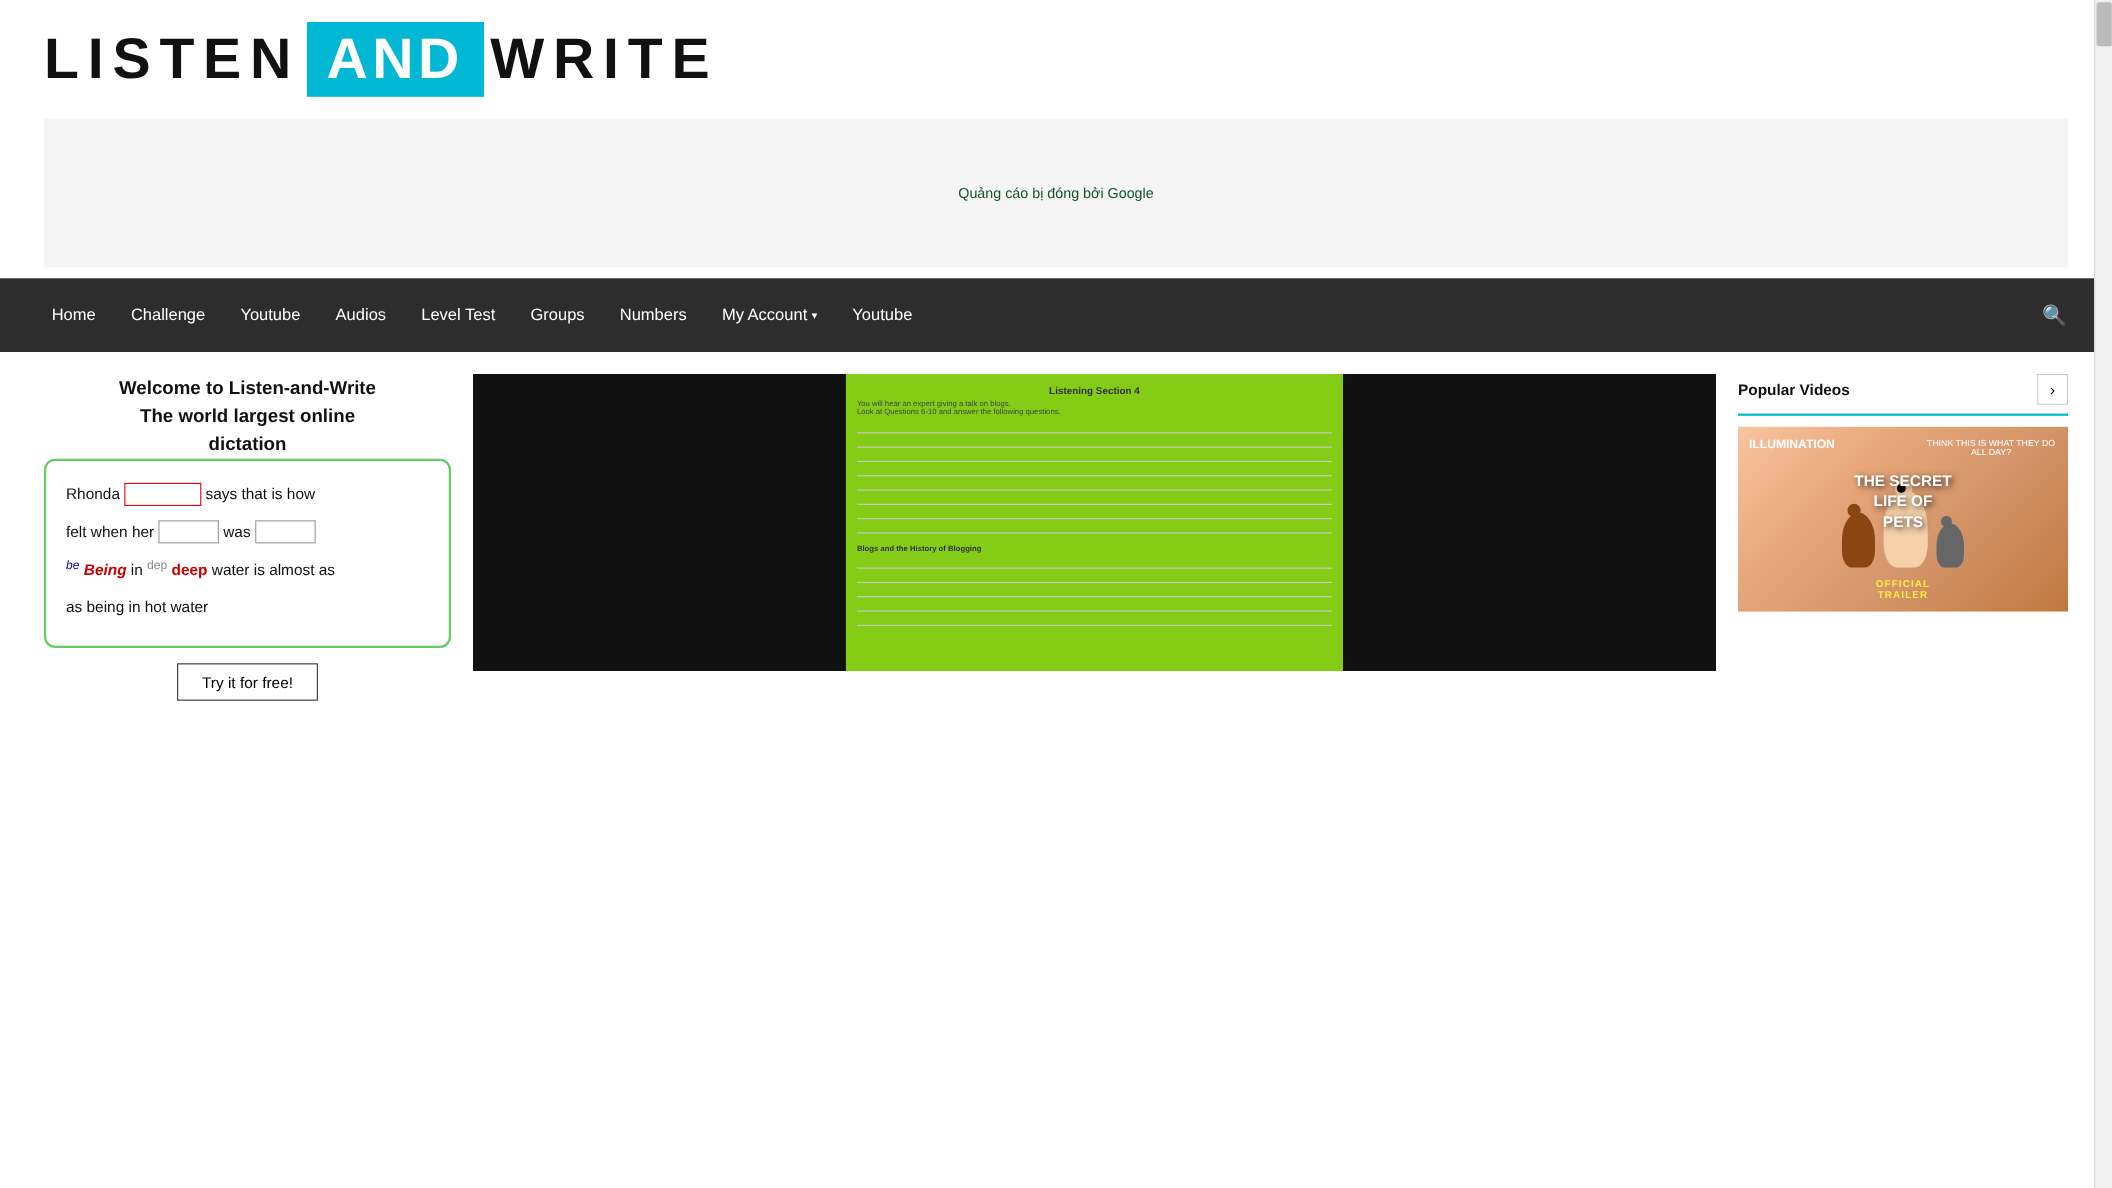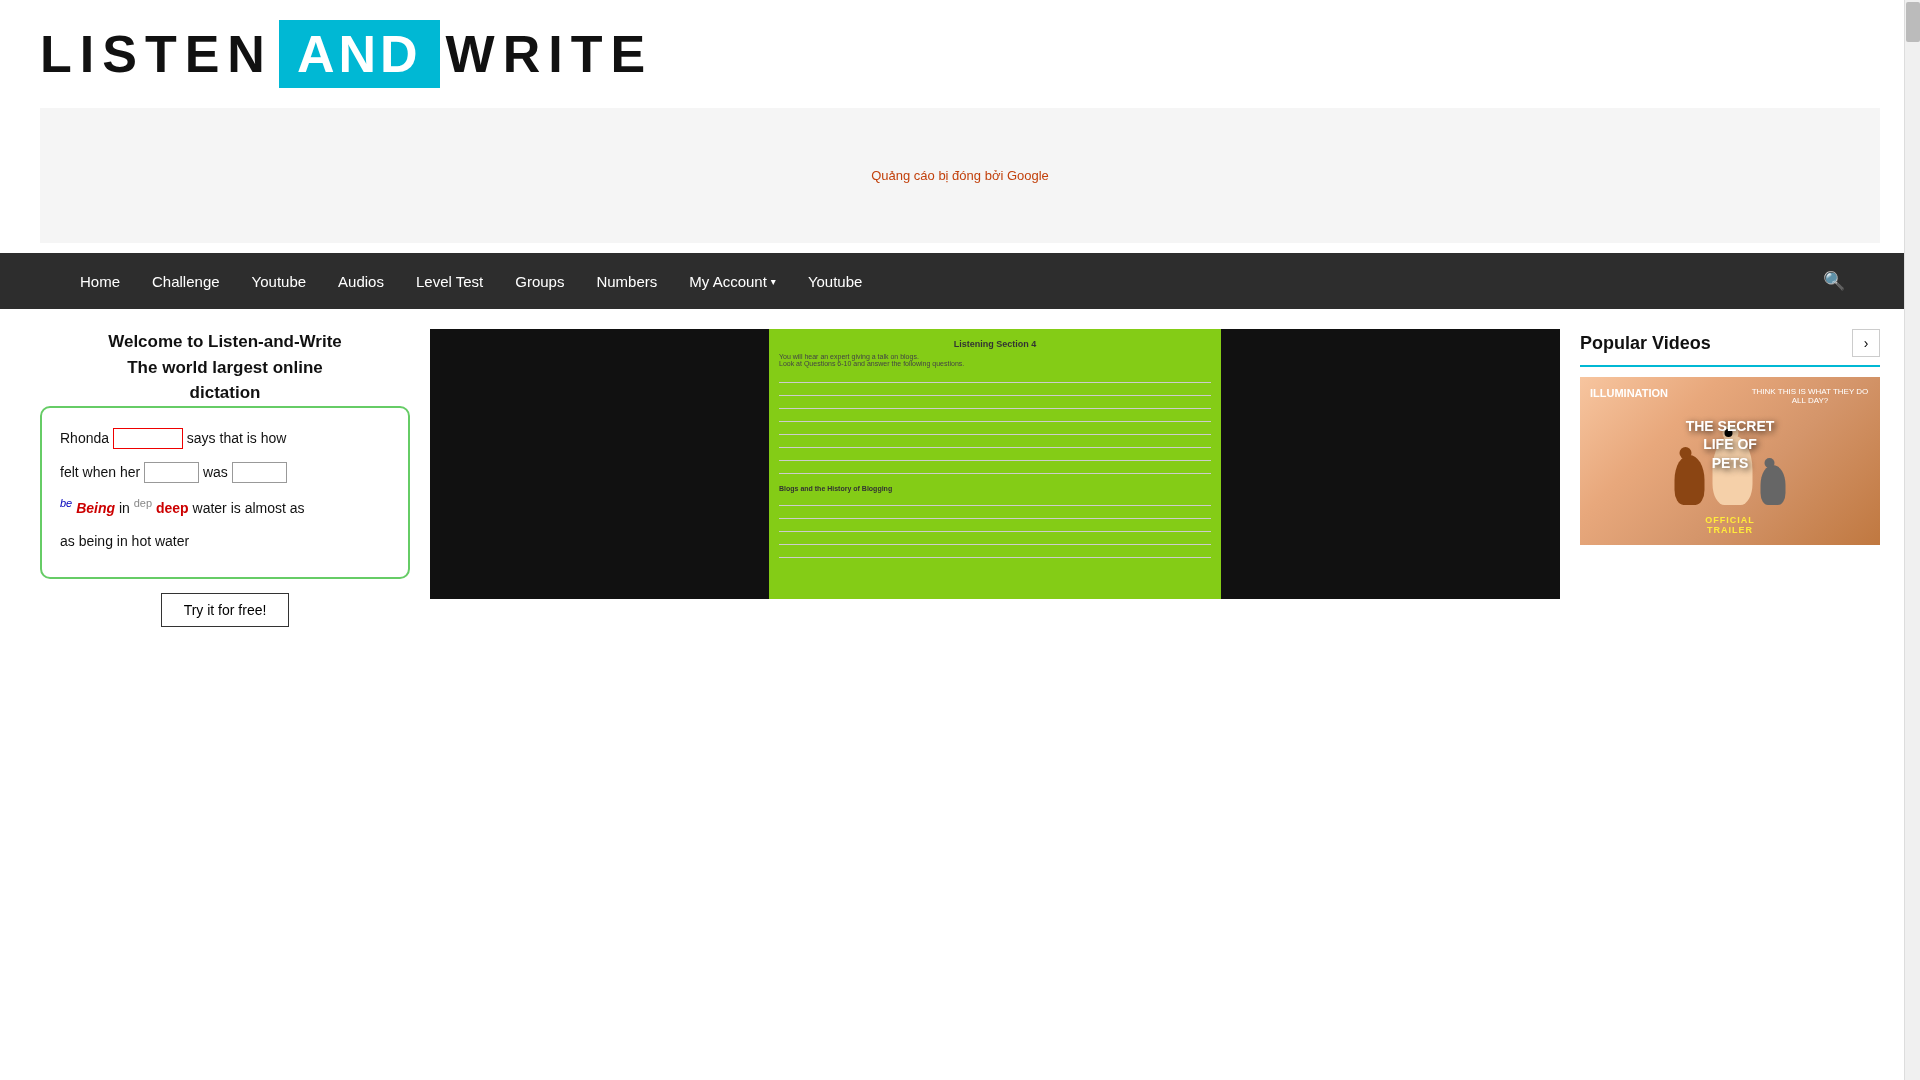--- a/index.html
+++ b/index.html
@@ -40,31 +40,31 @@
       color: #111;
       font-family: Arial, sans-serif;
     }
 
     
     .ad-bar {
       background: #f5f5f5;
       text-align: center;
       padding: 60px 20px;
       margin: 10px 40px;
-      color: #c2410c;
+      color: #14532d;
       font-size: 13px;
     }
 
     
     .nav {
       background: #2d2d2d;
       display: flex;
       align-items: center;
-      padding: 0 64px;
-      height: 56px;
+      padding: 0 31px;
+      height: 67px;
     }
     .nav-item {
       color: #fff;
       text-decoration: none;
       font-size: 15px;
       padding: 0 16px;
       height: 56px;
       display: flex;
       align-items: center;
       cursor: pointer;
@@ -216,21 +216,21 @@
     }
     .popular-header {
       display: flex;
       align-items: center;
       justify-content: space-between;
       margin-bottom: 10px;
       border-bottom: 2px solid #00b8d4;
       padding-bottom: 8px;
     }
     .popular-title {
-      font-size: 18px;
+      font-size: 14px;
       font-weight: bold;
       color: #111;
     }
     .popular-next {
       border: 1px solid #ccc;
       background: #fff;
       width: 28px;
       height: 28px;
       display: flex;
       align-items: center;

